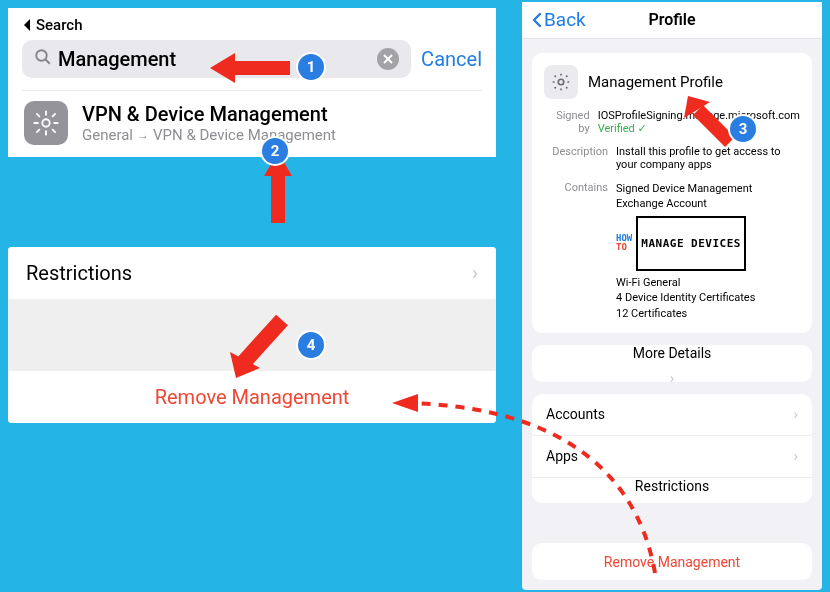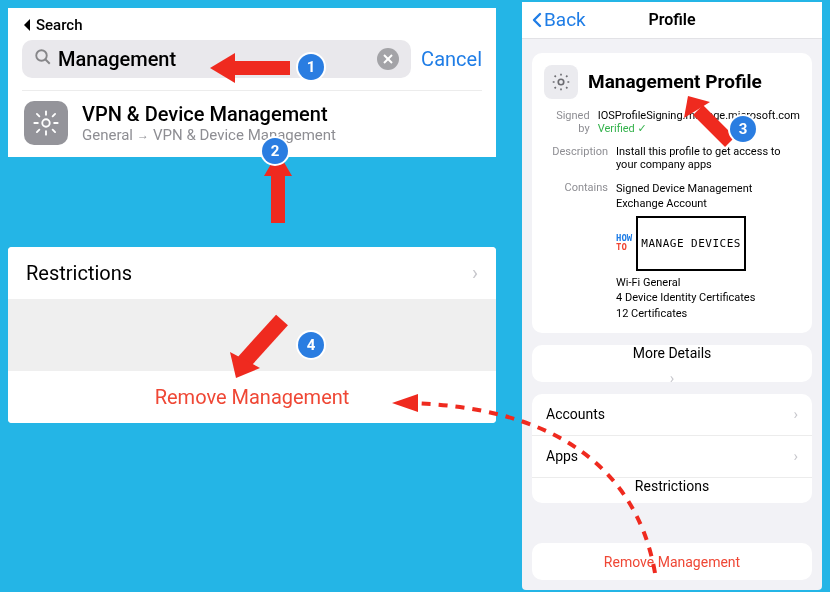--- a/index.html
+++ b/index.html
@@ -107,35 +107,35 @@
   .profile-card {
     background:#fff; border-radius:10px; margin:14px 10px 0 10px;
     padding: 12px;
   }
   .prof-top { display:flex; gap:10px; align-items:center; }
   .gear-small {
     width:34px;height:34px;border-radius:8px;background:#ebebef;
     display:flex;align-items:center;justify-content:center;
   }
   .gear-small svg { width:22px;height:22px; }
-  .prof-name { font-weight:700; font-size:19px; }
+  .prof-name { font-weight:400; font-size:15px; }
   .kv {
     display:flex; gap:8px; margin-top:10px;
     font-size:11px;
   }
   .kv .k { width:64px; text-align:right; color:#8e8e93; }
   .kv .v { flex:1; color:#000; }
   .verified { color:#34b24c; font-size:11px; }
   .contains-block { font-size:11px; color:#000; line-height:1.4; }
   .brand {
     display:flex; align-items:center; gap:4px; margin:4px 0;
     font-family: monospace;
   }
   .brand .how { font-size:9px; font-weight:bold; line-height:1; }
-  .brand .box { border:2px solid #000; padding:18px 3px; font-weight:normal; font-size:11px; letter-spacing:.5px; }
+  .brand .box { border:2px solid #000; padding:18px 3px; font-weight:bold; font-size:11px; letter-spacing:.5px; }
 
   .list-card {
     background:#fff; border-radius:10px; margin:12px 10px 0 10px;
     overflow:hidden;
   }
   .list-row {
     height:42px; display:flex; align-items:center; justify-content:space-between;
     padding:0 14px; font-size:14px;
     border-bottom:.5px solid #ececec;
   }

